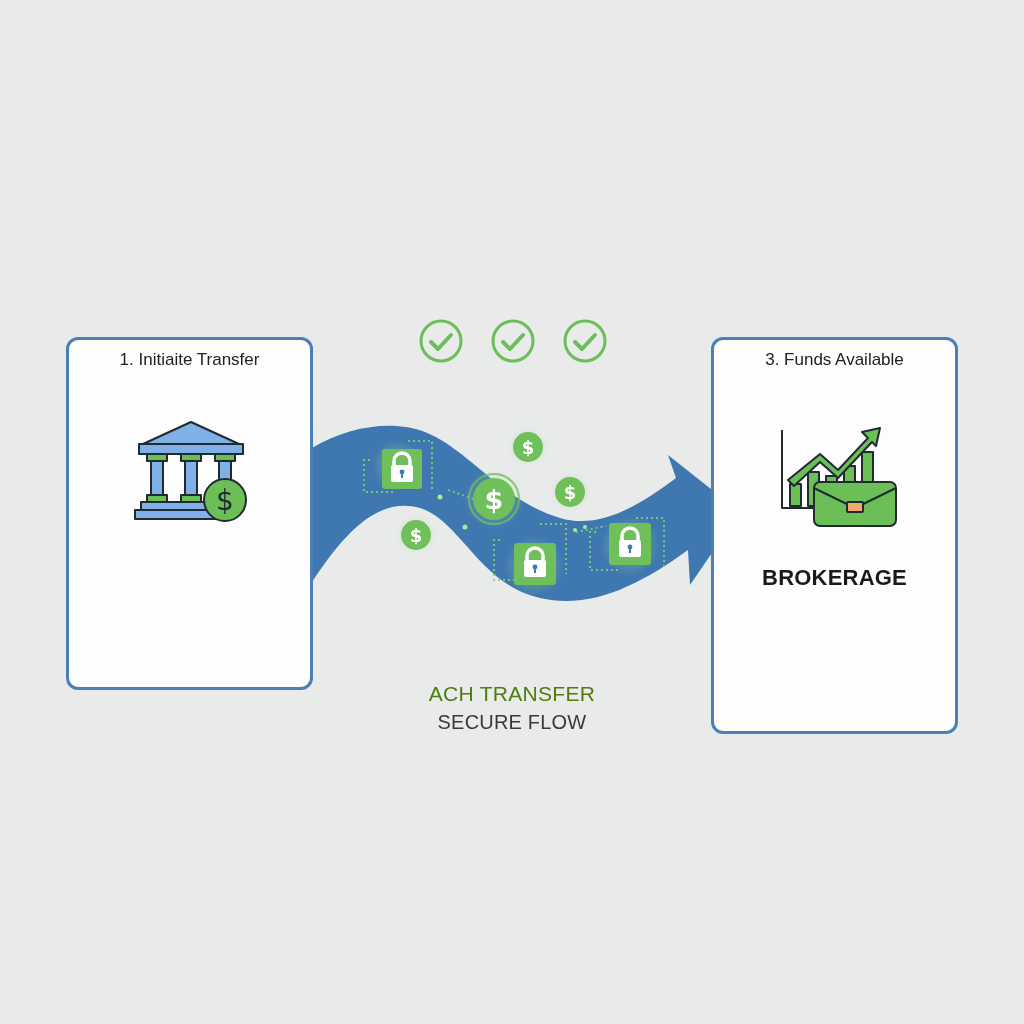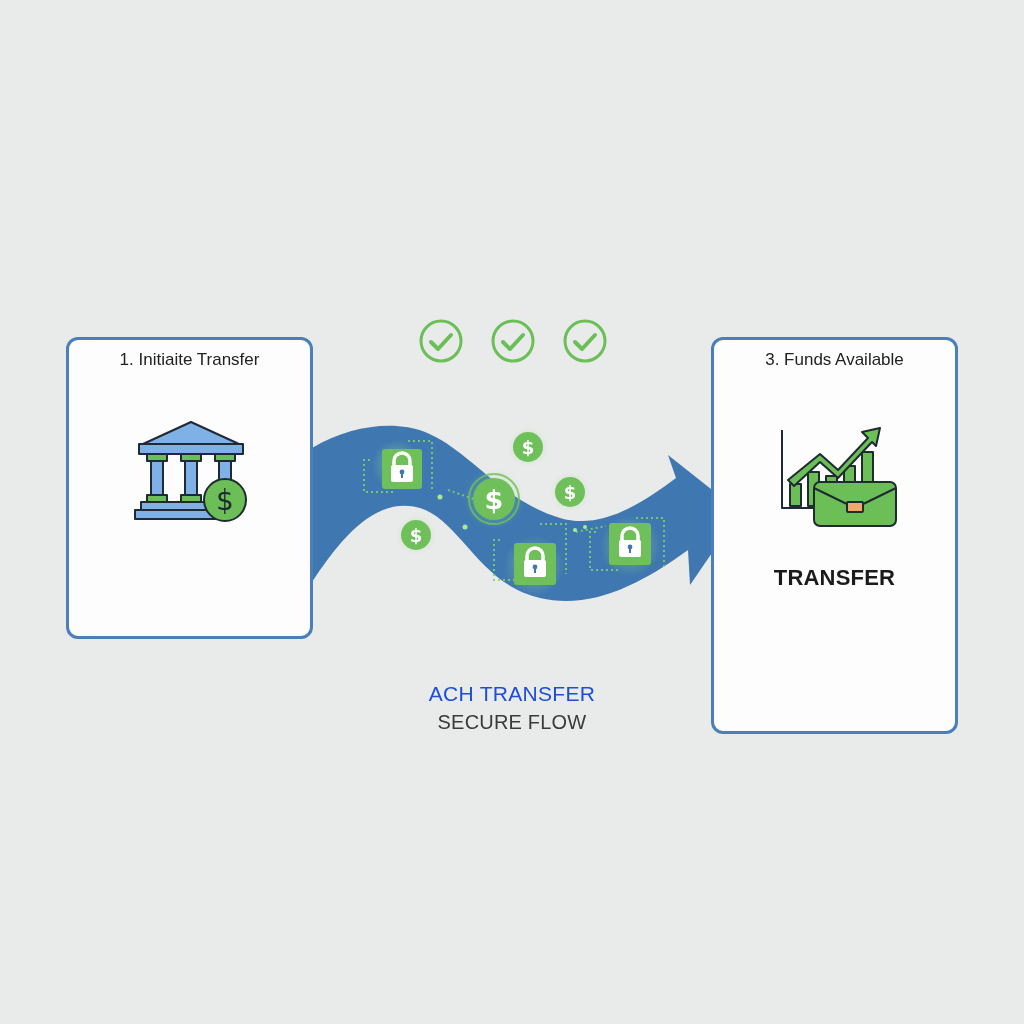--- a/index.html
+++ b/index.html
@@ -10,21 +10,21 @@
     overflow: hidden;
     font-family: "Liberation Sans", "DejaVu Sans", sans-serif;
   }
   .card {
     position: absolute;
     background: #fdfdfd;
     border: 3px solid #4a7fb8;
     border-radius: 12px;
     box-sizing: border-box;
   }
-  #card-left { left: 66px; top: 337px; width: 247px; height: 302px; }
+  #card-left { left: 66px; top: 337px; width: 247px; height: 353px; }
   #card-right { left: 711px; top: 337px; width: 247px; height: 397px; }
   .card-step {
     position: absolute; top: 10px; left: 0; right: 0;
     text-align: center; font-size: 17px; color: #222;
   }
   .card-title {
     position: absolute; left: 0; right: 0;
     text-align: center; font-weight: bold; font-size: 22px;
     color: #1a1a1a; line-height: 32px; letter-spacing: 0.2px;
   }
@@ -32,21 +32,21 @@
   #card-right .card-title { top: 222px; }
   .card-icon { position: absolute; }
   #bank-icon { left: 64px; top: 76px; width: 116px; height: 108px; }
   #brokerage-icon { left: 62px; top: 80px; width: 124px; height: 108px; }
   #flow-svg { position: absolute; left: 0; top: 0; width: 1024px; height: 1024px; pointer-events: none; }
   .checks { position: absolute; top: 318px; left: 418px; display: flex; gap: 26px; }
   .check { width: 46px; height: 46px; }
   .caption {
     position: absolute; left: 0; right: 0; text-align: center;
   }
-  #caption-main { top: 682px; font-size: 21px; color: #1d4ed8; letter-spacing: 0.3px; }
+  #caption-main { top: 682px; font-size: 21px; color: #4d7c0f; letter-spacing: 0.3px; }
   #caption-sub { top: 711px; font-size: 20px; color: #3a3a3a; letter-spacing: 0.2px; }
 </style>
 </head>
 <body>
 
 <svg id="flow-svg" viewBox="0 0 1024 1024">
   <defs>
     <radialGradient id="glow" cx="50%" cy="50%" r="50%">
       <stop offset="0%" stop-color="#9be08a" stop-opacity="0.55"></stop>
       <stop offset="100%" stop-color="#9be08a" stop-opacity="0"></stop>
@@ -182,18 +182,18 @@
       <rect x="50" y="56" width="11" height="14" fill="#6cbf57"></rect>
       <rect x="68" y="46" width="11" height="22" fill="#6cbf57"></rect>
       <rect x="86" y="32" width="11" height="36" fill="#6cbf57"></rect>
       <polygon points="12,60 44,34 62,50 92,18 86,12 104,8 100,26 96,22 62,58 44,42 18,66" fill="#6cbf57"></polygon>
       <rect x="38" y="62" width="82" height="44" rx="6" fill="#6cbf57"></rect>
       <path d="M38 68 L79 88 L120 68" fill="none"></path>
       <rect x="71" y="82" width="16" height="10" rx="1" fill="#f2a86b"></rect>
     </g>
   </svg>
   <div class="card-title">
-    <div>TRANSFER</div>
+    <div>BROKERAGE</div>
   </div>
 </div>
 
 <div class="caption" id="caption-main">ACH TRANSFER</div>
 <div class="caption" id="caption-sub">SECURE FLOW</div>
 
 </body></html>

